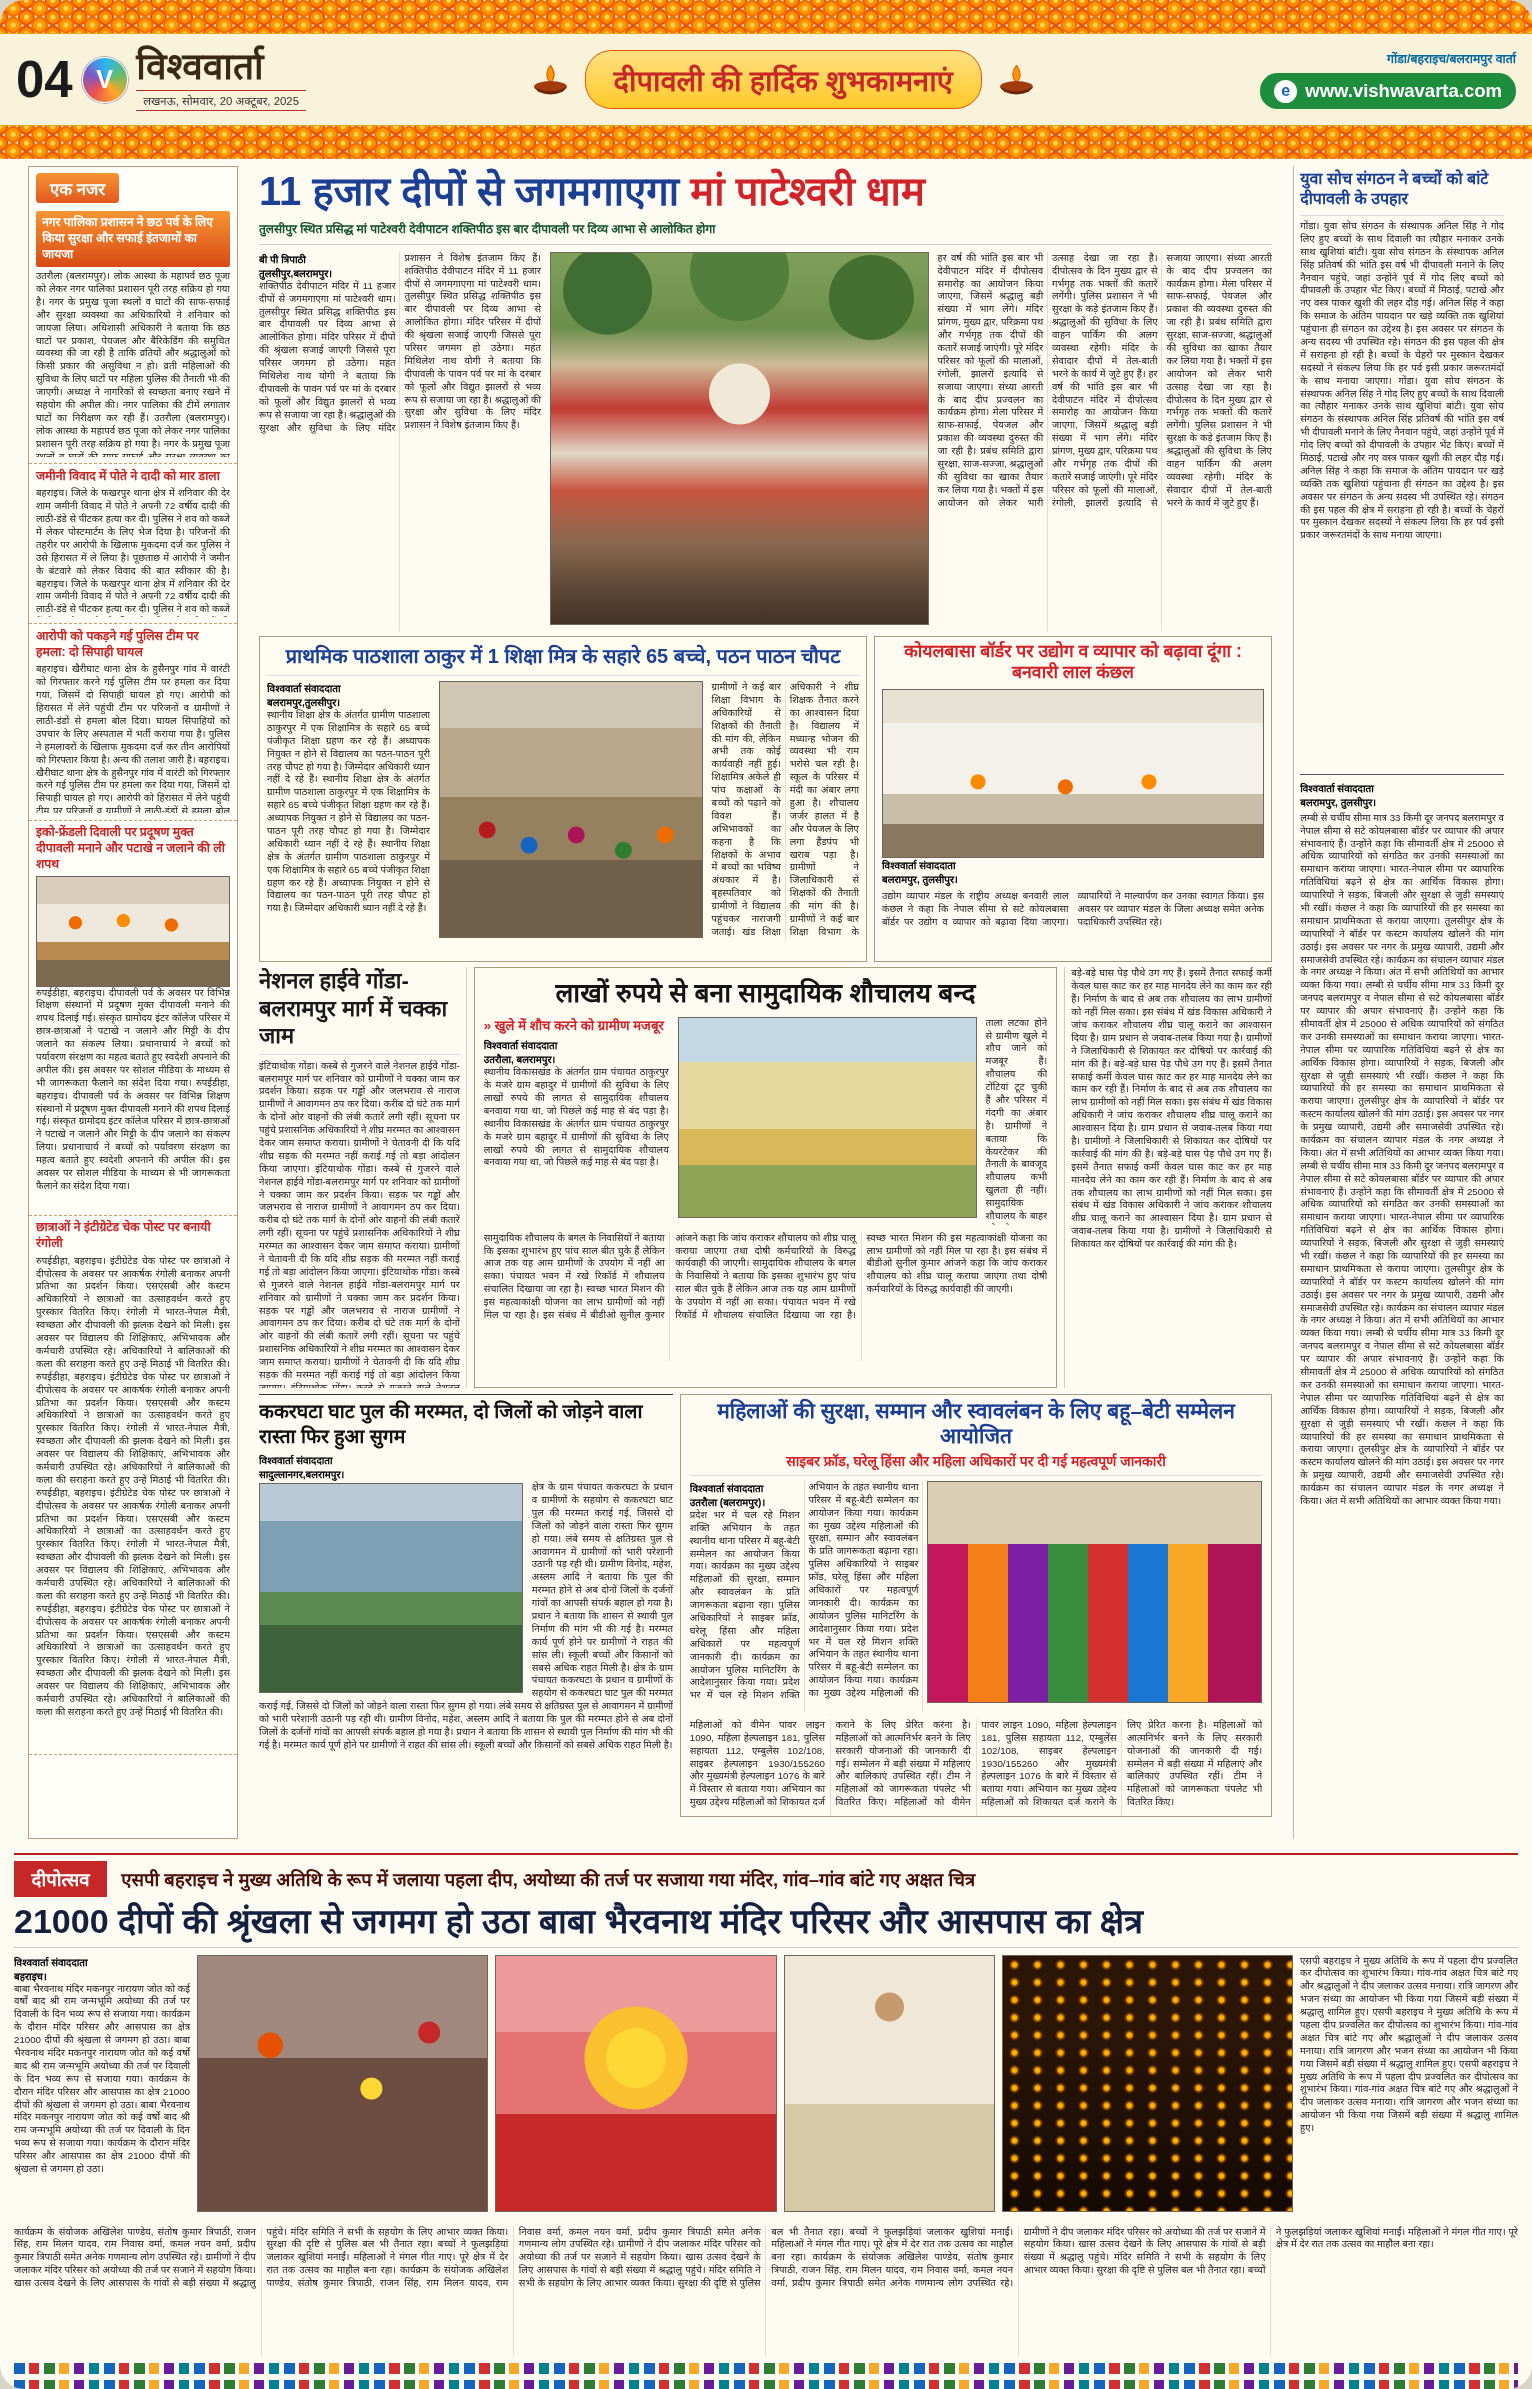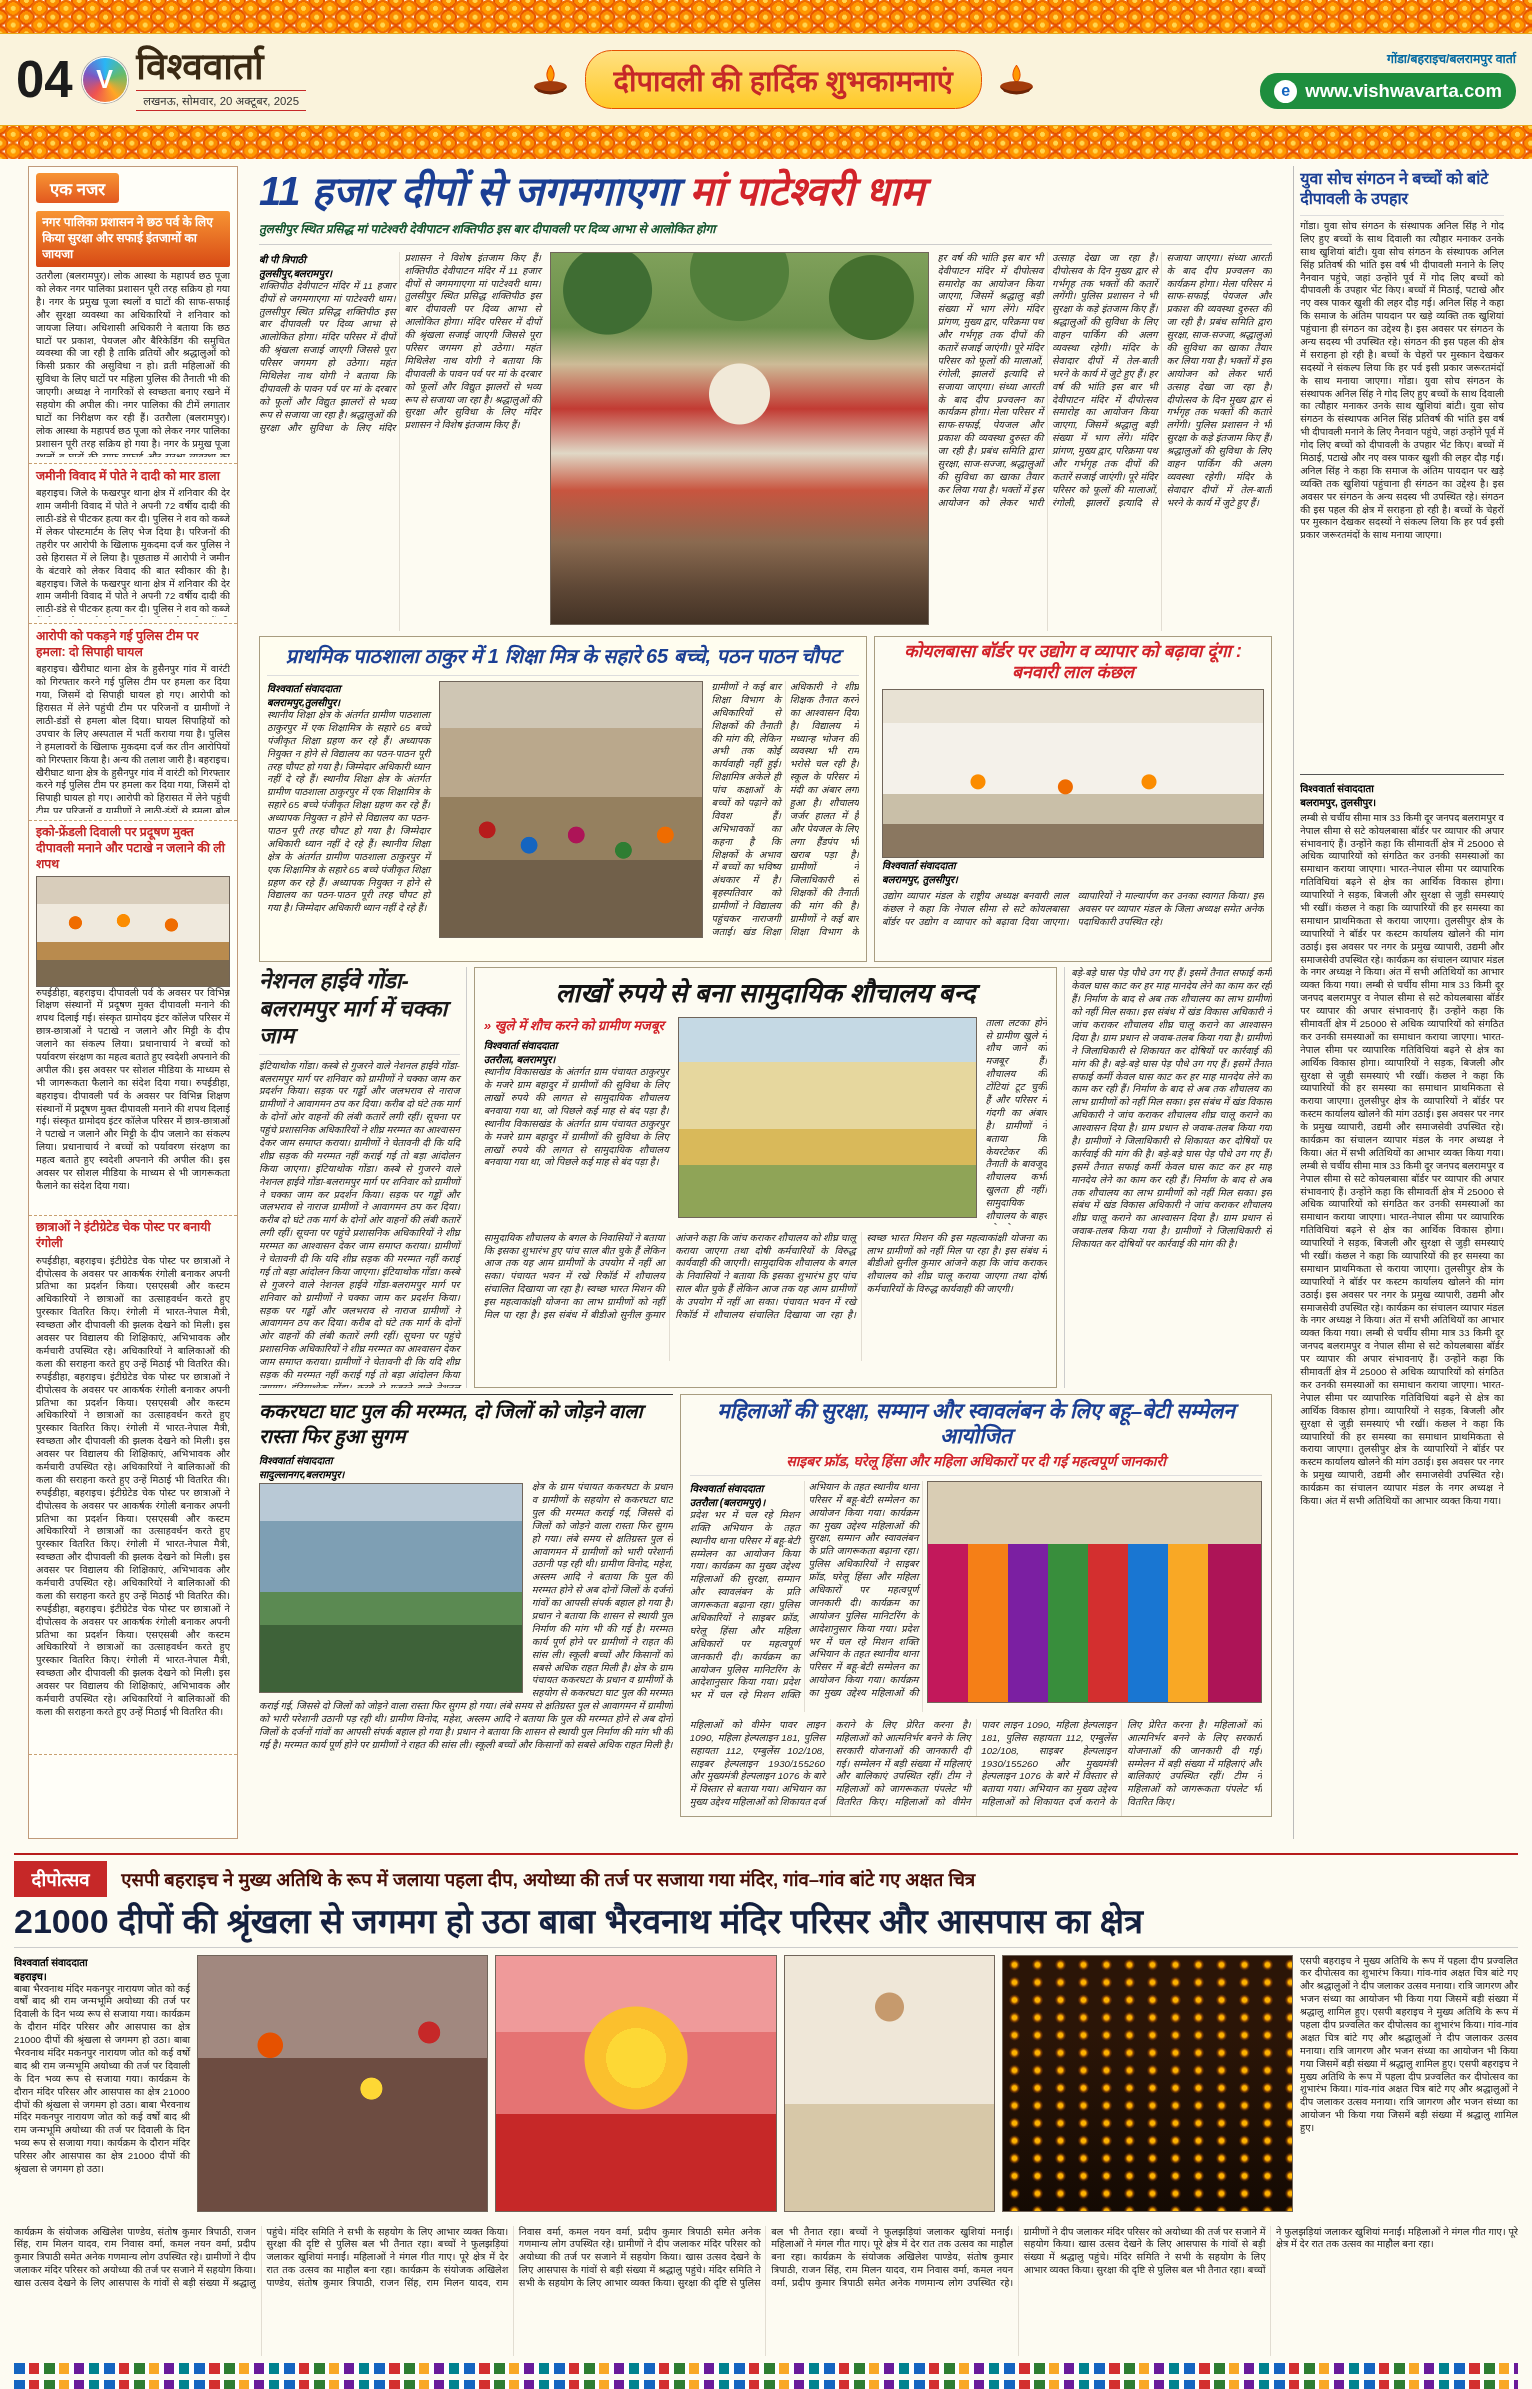--- a/index.html
+++ b/index.html
@@ -1,18 +1,18 @@
 <!DOCTYPE html>
 <html style="font-size:14px"><head>
 <meta charset="utf-8">
 <style>
   * { margin:0; padding:0; box-sizing:border-box; }
   html,body { background:#d8d4c8; }
   body { font-family:"Liberation Sans","DejaVu Sans",sans-serif; }
-  .page { width:1532px; height:2389px; margin:0 auto; background:#fdfbf2; overflow:hidden; position:relative; }
+  .page { width:1532px; height:2389px; margin:0 auto; background:#fdfbf2; overflow:hidden; position:relative;border-radius:24px; }
 
   
   .garland { height:33px; background-color:#fffdf2;
     background-image:
       radial-gradient(circle at 50% 50%, #ffd54f 0 2.6px, #ff9800 2.6px 6.2px, #ef6c00 6.2px 8px, rgba(0,0,0,0) 8.8px),
       radial-gradient(circle at 50% 50%, #ffd54f 0 2.6px, #fb8c00 2.6px 6.2px, #e65100 6.2px 8px, rgba(0,0,0,0) 8.8px),
       radial-gradient(circle at 50% 50%, #66bb6a 0 2.6px, rgba(0,0,0,0) 3.5px);
     background-size: 26.4px 16.7px, 26.4px 16.7px, 13.2px 16.7px;
     background-position: 0 0, 13.2px 8.8px, 6.2px 4.4px; }
 
@@ -33,21 +33,21 @@
   .mh-right { text-align:right; }
   .edition { color:#0369a1; font-size:12.3px; font-weight:bold; margin-bottom:6.2px; }
   .website-pill { background:#1e8e3e; color:#fff; border-radius:17.6px; padding:6.2px 14px; font-size:18.5px; font-weight:bold;
     display:inline-flex; align-items:center; gap:8px; }
   .e-badge { width:23px; height:23px; border-radius:50%; background:#fff; color:#1565c0; font-weight:bold; font-size:16px;
     display:inline-flex; align-items:center; justify-content:center; }
 
   
   .content { display:flex; gap:21px; padding:7px 28px; height:1687px; overflow:hidden; }
   .col-left { flex:0 0 210px; border:0.9px solid #c09a7a; background:#fffef8; overflow:hidden; }
-  .col-center { flex:1; display:flex; flex-direction:column; gap:5.3px; overflow:hidden;font-style:italic; }
+  .col-center { flex:1; display:flex; flex-direction:column; gap:5.3px; overflow:hidden; }
   .col-right { flex:0 0 211px; border-left:0.9px solid #bbb; padding-left:6.2px; overflow:hidden; }
 
   .body-text { font-size:9.7px; line-height:1.33; color:#1b1b1b; text-align:justify; }
   .byline { font-size:10px; font-weight:bold; color:#000; }
   .dateline { font-weight:bold; }
 
   
   .en-header { margin:6.2px 7px 3.5px; background:linear-gradient(180deg,#f79433,#e2581f); color:#fff; font-weight:bold;
     font-size:16.7px; padding:3.5px 14px; border-radius:3.5px; display:inline-block; }
   .en-article { padding:4.4px 7px 6.2px; border-bottom:0.9px dashed #c8a070; }

